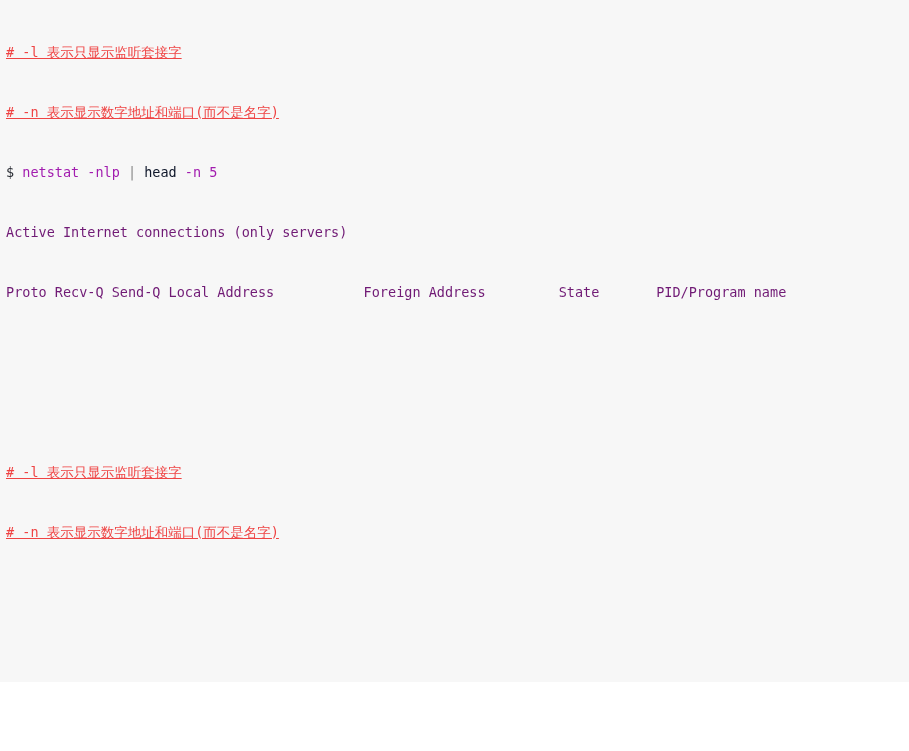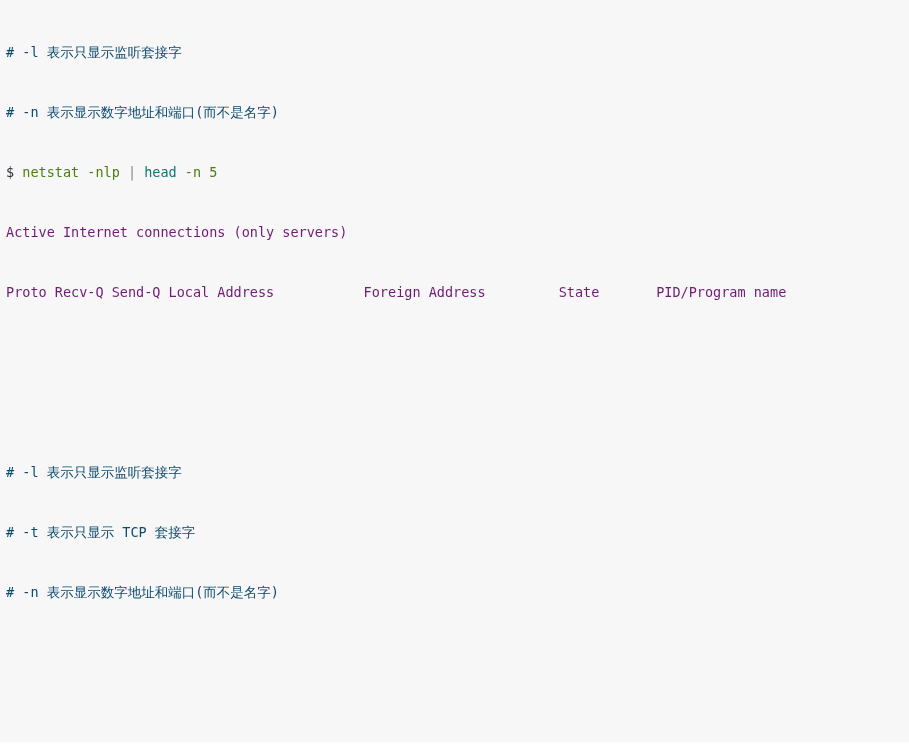--- a/index.html
+++ b/index.html
@@ -24,25 +24,25 @@
     line-height: 20px;
     white-space: pre;
     padding: 0 0 0 6px;
     overflow: hidden;
   }
   .code-block .line {
     height: 20px;
     white-space: pre;
     overflow: hidden;
   }
-  .cmt      { color: #0c4a6e; }
+  .cmt      { color: #ef4444; text-decoration: underline; }
   .prompt   { color: #2c2f36; }
-  .cmd      { color: #4d7c0f; }
+  .cmd      { color: #a21caf; }
   .pipe     { color: #8a8a8a; }
-  .builtin  { color: #0f766e; }
+  .builtin  { color: #0f172a; }
   .plain    { color: #701a75; }
   .spacer   { height: 20px; }
 
   .underline-red {
     position: relative;
     display: inline-block;
   }
   .underline-red::after {
     content: "";
     position: absolute;
@@ -60,21 +60,20 @@
   <div class="line cmt"># -l 表示只显示监听套接字</div>
   <div class="line cmt"># -n 表示显示数字地址和端口(而不是名字)</div>
   <div class="line"><span class="underline-red"><span class="prompt">$ </span><span class="cmd">netstat -nlp </span><span class="pipe">| </span><span class="builtin">head</span><span class="cmd"> -n 5</span></span></div>
   <div class="line plain">Active Internet connections (only servers)</div>
   <div class="line plain">Proto Recv-Q Send-Q Local Address           Foreign Address         State       PID/Program name</div>
 
   <div class="line spacer"></div>
 
   
   <div class="line cmt"># -l 表示只显示监听套接字</div>
-  <div class="line cmt"># -t 表示只显示 TCP 套接字</div>
   <div class="line cmt"># -n 表示显示数字地址和端口(而不是名字)</div>
   
   
   
   
   
   
 </div>
 
 </body></html>

